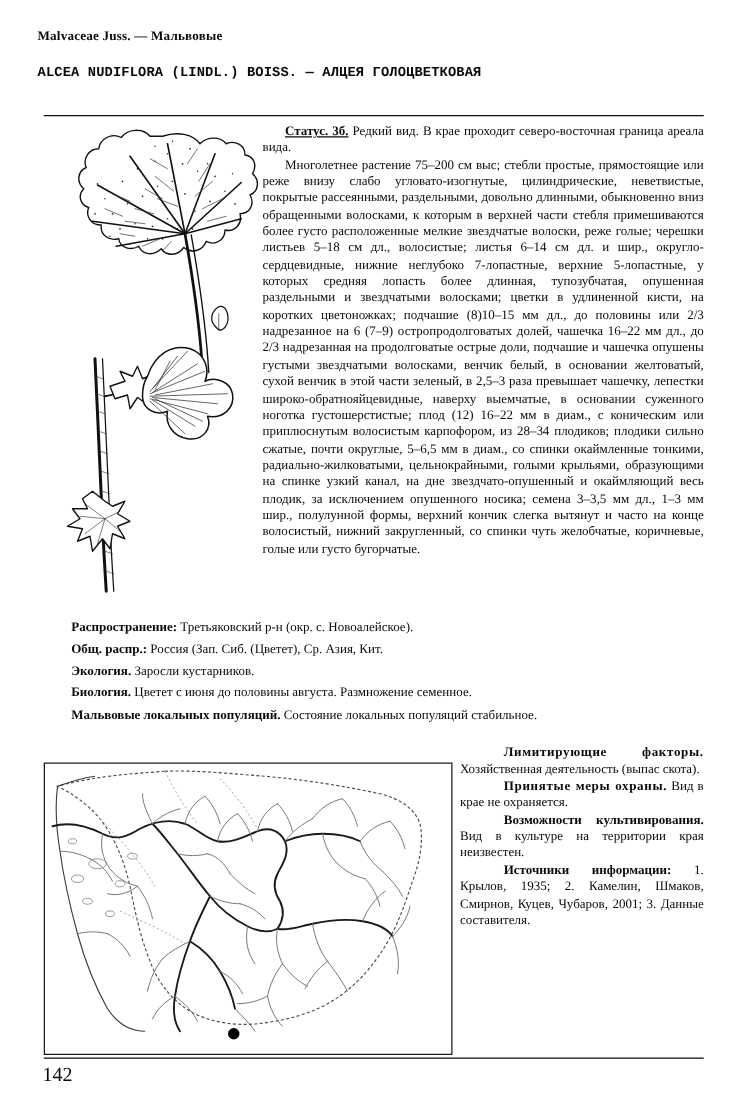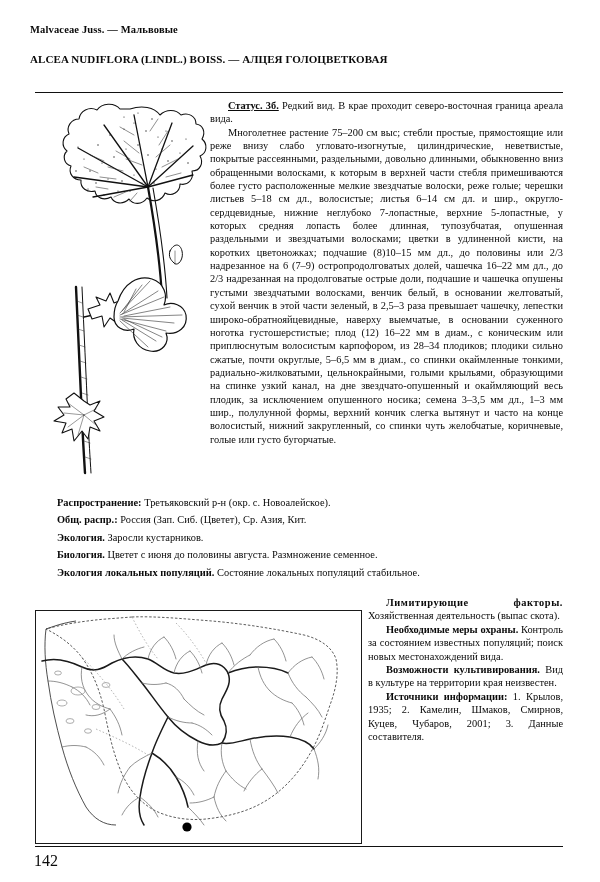--- a/index.html
+++ b/index.html
@@ -26,20 +26,21 @@
     letter-spacing:0.15px;
     white-space:nowrap;
   }
   .species-title{
     position:absolute;
     left:30px;top:53px;
     font-size:11px;
     font-weight:bold;
     letter-spacing:0.1px;
     white-space:nowrap;
+    font-family:Liberation Mono, monospace;
   }
   .rule{
     position:absolute;
     left:35px;top:92px;
     width:528px;height:0;
     border-top:1.6px solid #111;
   }
   .rule-bottom{
     position:absolute;
     left:35px;top:846px;
@@ -105,21 +106,21 @@
   
   .cons-col{
     position:absolute;
     left:368px;top:596px;
     width:195px;
     font-size:10.4px;
     line-height:13.4px;
     text-align:justify;
   }
   .cons-col p{margin:0;text-indent:18px;}
-  .cons-col b{font-weight:bold;}
+  .cons-col b{font-weight:bold;margin-left:17px;}
   .spaced{letter-spacing:0.55px;}
 </style>
 </head>
 <body>
 
 <div class="page">
 
   <div class="family-header">Malvaceae Juss. — Мальвовые</div>
 
   <div class="species-title">ALCEA NUDIFLORA (LINDL.) BOISS. — АЛЦЕЯ ГОЛОЦВЕТКОВАЯ</div>
@@ -278,21 +279,21 @@
     <div class="floatbox"></div>
     <p><b>Статус. 3б.</b><span> Редкий вид. В крае проходит северо-восточная граница ареала вида.</span></p>
     <p>Многолетнее растение 75–200 см выс; стебли простые, прямостоящие или реже внизу слабо угловато-изогнутые, цилиндрические, неветвистые, покрытые рассеянными, раздельными, довольно длинными, обыкновенно вниз обращенными волосками, к которым в верхней части стебля примешиваются более густо расположенные мелкие звездчатые волоски, реже голые; черешки листьев 5–18 см дл., волосистые; листья 6–14 см дл. и шир., округло-сердцевидные, нижние неглубоко 7-лопастные, верхние 5-лопастные, у которых средняя лопасть более длинная, тупозубчатая, опушенная раздельными и звездчатыми волосками; цветки в удлиненной кисти, на коротких цветоножках; подчашие (8)10–15 мм дл., до половины или 2/3 надрезанное на 6 (7–9) остропродолговатых долей, чашечка 16–22 мм дл., до 2/3 надрезанная на продолговатые острые доли, подчашие и чашечка опушены густыми звездчатыми волосками, венчик белый, в основании желтоватый, сухой венчик в этой части зеленый, в 2,5–3 раза превышает чашечку, лепестки широко-обратнояйцевидные, наверху выемчатые, в основании суженного ноготка густошерстистые; плод (12) 16–22 мм в диам., с коническим или приплюснутым волосистым карпофором, из 28–34 плодиков; плодики сильно сжатые, почти округлые, 5–6,5 мм в диам., со спинки окаймленные тонкими, радиально-жилковатыми, цельнокрайными, голыми крыльями, образующими на спинке узкий канал, на дне звездчато-опушенный и окаймляющий весь плодик, за исключением опушенного носика; семена 3–3,5 мм дл., 1–3 мм шир., полулунной формы, верхний кончик слегка вытянут и часто на конце волосистый, нижний закругленный, со спинки чуть желобчатые, коричневые, голые или густо бугорчатые.</p>
   </div>
 
   <div class="lines">
     <p><b>Распространение:</b><span> Третьяковский р-н (окр. с. Новоалейское).</span></p>
     <p><b>Общ. распр.:</b><span> Россия (Зап. Сиб. (Цветет), Ср. Азия, Кит.</span></p>
     <p><b>Экология.</b><span> Заросли кустарников.</span></p>
     <p><b>Биология.</b><span> Цветет с июня до половины августа. Размножение семенное.</span></p>
-    <p><b>Экология локальных популяций.</b><span> Состояние локальных популяций стабильное.</span></p>
+    <p><b>Мальвовые локальных популяций.</b><span> Состояние локальных популяций стабильное.</span></p>
   </div>
 
   <div class="map-frame">
     <svg viewBox="0 0 323 230" xmlns="http://www.w3.org/2000/svg">
       <rect x="0" y="0" width="323" height="230" fill="#ffffff"></rect>
 
       <g fill="none" stroke="#4a4a4a" stroke-width="0.9" stroke-dasharray="2.5 1.8">
         <path d="M96 6 C120 5 150 8 176 10 C210 13 240 18 268 24
                  C284 28 296 36 300 48 C303 62 300 78 294 94
                  C288 112 282 130 272 146 C260 166 244 182 226 192
@@ -391,21 +392,21 @@
         <path d="M44 44 C60 60 76 78 88 98"></path>
         <path d="M140 12 C152 24 162 38 170 52"></path>
       </g>
 
       <circle cx="151" cy="216" r="4.6" fill="#000000"></circle>
     </svg>
   </div>
 
   <div class="cons-col">
     <p><b class="spaced">Лимитирующие факторы.</b><span> Хозяйственная деятельность (выпас скота).</span></p>
-    <p><b>Необходимые меры охраны.</b><span> Контроль за состоянием известных популяций; поиск новых местонахождений вида.</span></p>
+    <p><b class="spaced">Принятые меры охраны.</b><span> Вид в крае не охраняется.</span></p>
     <p><b>Возможности культивирования.</b><span> Вид в культуре на территории края неизвестен.</span></p>
     <p><b>Источники информации:</b><span> 1. Крылов, 1935; 2. Камелин, Шмаков, Смирнов, Куцев, Чубаров, 2001; 3. Данные составителя.</span></p>
   </div>
 
   <div class="rule-bottom"></div>
   <div class="page-number">142</div>
 
 </div>
 
 </body></html>

